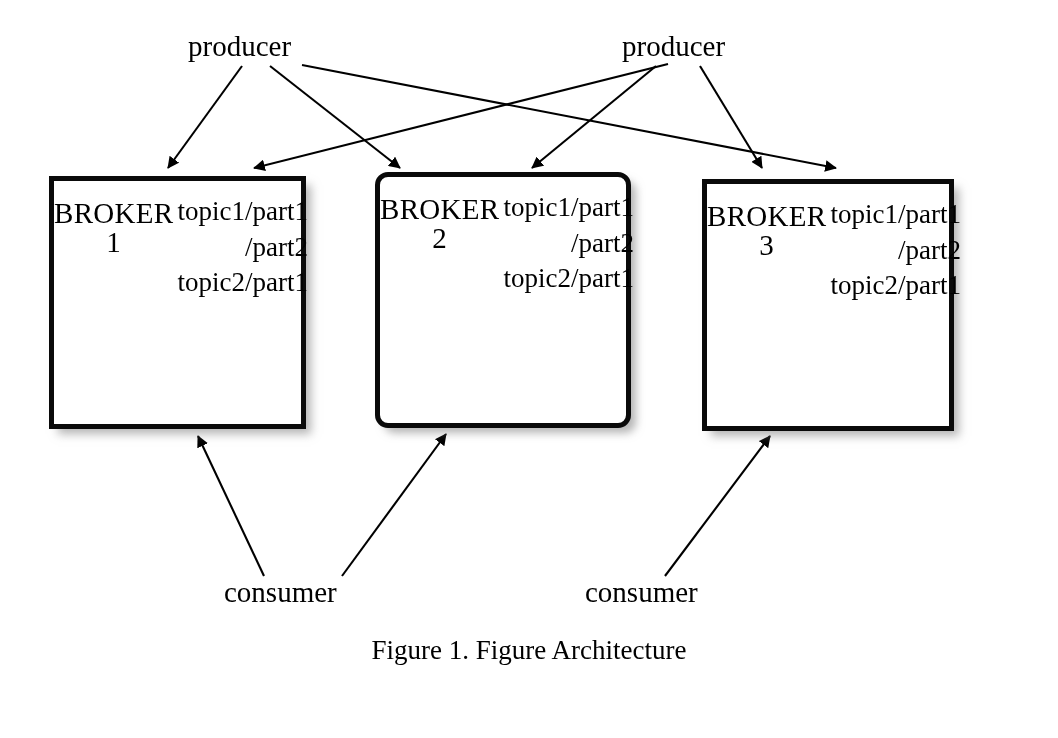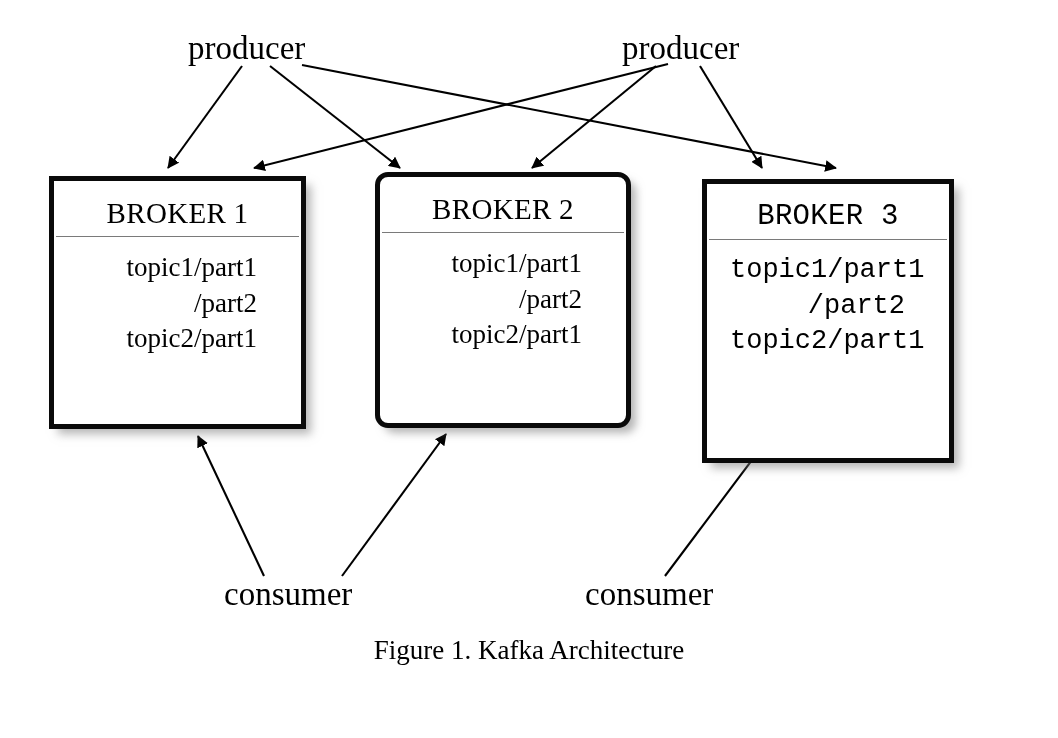--- a/index.html
+++ b/index.html
@@ -37,21 +37,21 @@
 
   
   .broker {
     position: absolute;
     z-index: 2;
     box-sizing: border-box;
     background: #ffffff;
     border: 5px solid #0a0a0a;
     box-shadow: 7px 7px 9px -2px rgba(120,120,120,0.55);
     display: flex;
-    flex-direction: column;
+    flex-direction: row;
     align-items: stretch;
   }
   .broker-title {
     text-align: center;
     font-size: 29px;
     line-height: 1.0;
     letter-spacing: 0.3px;
     padding-top: 18px;
     padding-bottom: 8px;
   }
@@ -62,28 +62,27 @@
   }
   .broker-body {
     text-align: right;
     font-size: 27px;
     line-height: 1.32;
     padding-top: 13px;
     padding-right: 44px;
   }
   .broker-body div {
     white-space: pre;
-    margin-left: 23px;
   }
 
   
   .node-label {
     position: absolute;
     z-index: 3;
-    font-size: 33px;
+    font-size: 29px;
     line-height: 1;
     white-space: nowrap;
   }
 
   
   #caption {
     position: absolute;
     z-index: 3;
     left: 0;
     top: 637px;
@@ -142,30 +141,30 @@
   <div class="broker" style="left:375px; top:172px; width:256px; height:256px;border-radius:13px;">
     <div class="broker-title">BROKER 2</div>
     <div class="broker-divider"></div>
     <div class="broker-body">
       <div>topic1/part1</div>
       <div>/part2</div>
       <div>topic2/part1</div>
     </div>
   </div>
 
-  <div class="broker" style="left:702px; top:179px; width:252px; height:284px;font-family:Liberation Mono, monospace;">
+  <div class="broker" style="left:702px; top:179px; width:252px; height:252px;">
     <div class="broker-title">BROKER 3</div>
     <div class="broker-divider"></div>
     <div class="broker-body">
       <div>topic1/part1</div>
       <div>/part2</div>
       <div>topic2/part1</div>
     </div>
   </div>
 
   <div class="node-label" style="left:224px; top:578px;">consumer</div>
   <div class="node-label" style="left:585px; top:578px;">consumer</div>
 
   <div id="caption">
-    <span class="cap-strong">Figure 1</span><span>. Kafka Architecture</span>
+    <span class="cap-strong">Figure 1</span><span>. Figure Architecture</span>
   </div>
 
 </div>
 
 </body></html>

